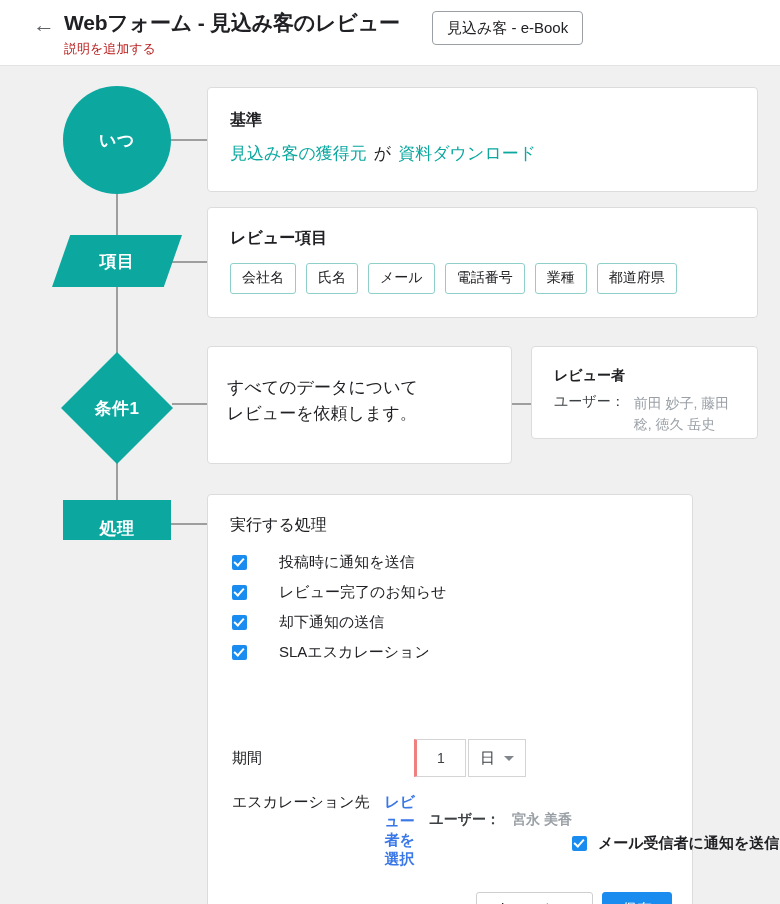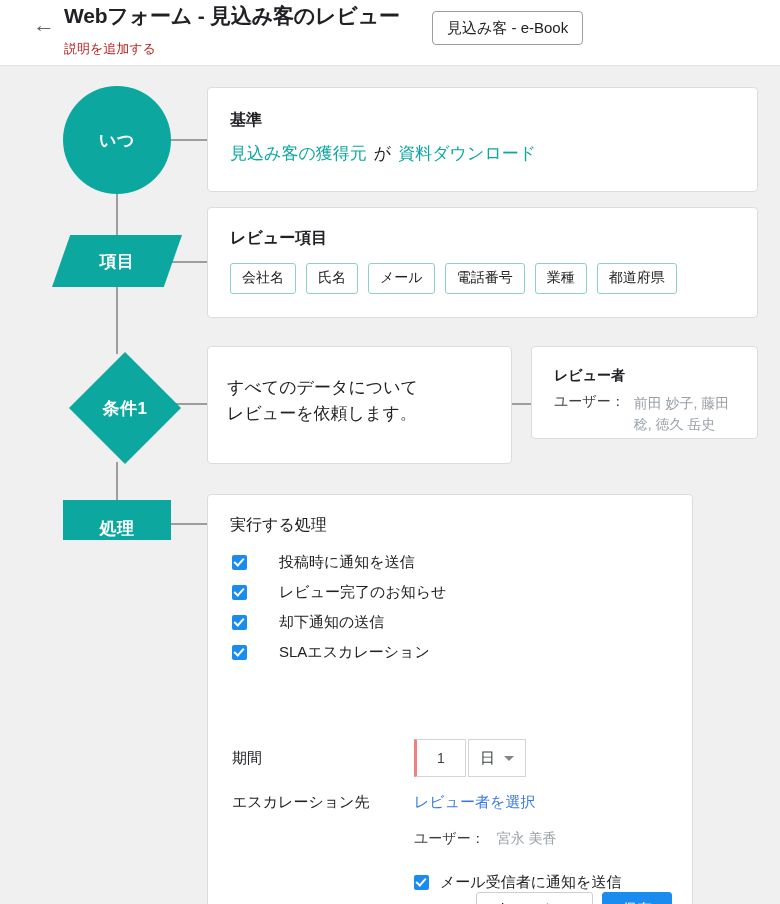--- a/index.html
+++ b/index.html
@@ -19,21 +19,21 @@
     width: 780px; height: 66px;
     background: #ffffff;
     border-bottom: 1px solid #e3e3e3;
   }
   .back-arrow {
     position: absolute; left: 33px; top: 14px;
     font-size: 22px; line-height: 22px; color: #5f6368;
     user-select: none;
   }
   .page-title {
-    position: absolute; left: 64px; top: 2px;
+    position: absolute; left: 64px; top: 9px;
     font-size: 21px; font-weight: bold; letter-spacing: -0.2px;
     color: #202124; white-space: nowrap;
   }
   .badge {
     position: absolute; left: 432px; top: 11px;
     height: 34px; padding: 0 14px;
     display: flex; align-items: center;
     border: 1px solid #9aa0a6; border-radius: 4px;
     background: #fff; font-size: 15px; color: #202124;
     white-space: nowrap;
@@ -62,21 +62,21 @@
     display: flex; align-items: center; justify-content: center;
   }
   .node-parallelogram {
     position: absolute; left: 52px; top: 169px;
     width: 130px; height: 52px;
     background: #0ca8a0;
     clip-path: polygon(14% 0, 100% 0, 86% 100%, 0 100%);
     display: flex; align-items: center; justify-content: center;
   }
   .node-diamond {
-    position: absolute; left: 69px; top: 286px;
+    position: absolute; left: 61px; top: 286px;
     width: 112px; height: 112px;
     background: #0ca8a0;
     clip-path: polygon(50% 0, 100% 50%, 50% 100%, 0 50%);
     display: flex; align-items: center; justify-content: center;
   }
   .node-rect {
     position: absolute; left: 63px; top: 434px;
     width: 108px; height: 40px;
     background: #0ca8a0;
     display: flex; align-items: flex-end; justify-content: center;
@@ -162,21 +162,21 @@
     padding-left: 11px; font-size: 15px; color: #3c4043; cursor: pointer;
   }
   .caret {
     width: 0; height: 0;
     border-left: 5px solid transparent; border-right: 5px solid transparent;
     border-top: 5px solid #80868b;
   }
 
   .esc-row { position: absolute; left: 24px; top: 298px; display: flex; }
   .esc-label { font-size: 15px; width: 182px; color: #202124; white-space: nowrap; }
-  .esc-col { display: flex; flex-direction: column; }
+  .esc-col { display: flex; flex-direction: row; font-weight: bold; }
   .esc-link { font-size: 15px; color: #3b78e7; cursor: pointer; }
   .esc-user { margin-top: 18px; font-size: 14px; color: #3c4043; white-space: nowrap; }
   .esc-user .uname { color: #9aa0a6; margin-left: 12px; }
   .esc-cb { margin-top: 25px; display: flex; align-items: center; }
   .esc-cb .cb-label { margin-left: 11px; font-size: 15px; }
 
   .btn-row { position: absolute; right: 20px; bottom: 19px; display: flex; gap: 9px; }
   .btn {
     height: 34px; padding: 0 19px;
     display: flex; align-items: center; justify-content: center;

